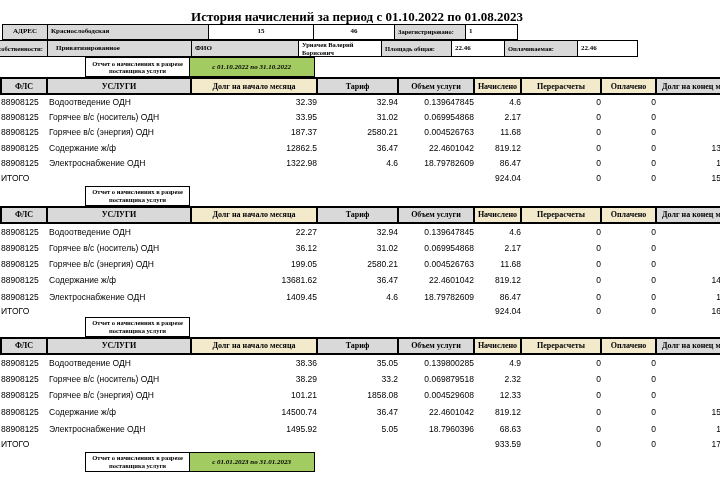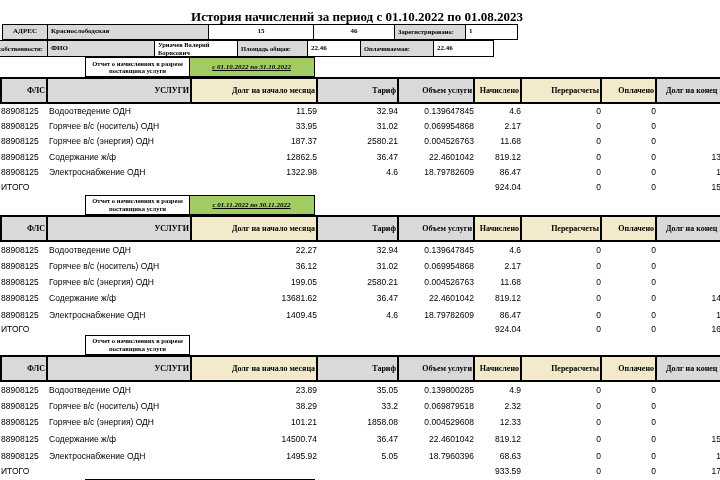--- a/index.html
+++ b/index.html
@@ -17,24 +17,24 @@
   .cell.center{justify-content:center;}
   .cell.padl{padding-left:3px;}
   .cell.padl8{padding-left:8px;}
   .cell.right{justify-content:flex-end;padding-right:4px;}
   .cell.small{font-size:6.5px;}
   .block .report{display:flex;height:20px;}
   .spacer{width:85px;}
   .rep-label{box-sizing:border-box;width:105px;border:1.5px solid #000;display:flex;align-items:center;
              justify-content:center;text-align:center;font-weight:bold;font-size:6.5px;line-height:7.5px;}
   .rep-period{box-sizing:border-box;width:126px;margin-left:-1.5px;border:1.5px solid #000;background:var(--green);
-              display:flex;align-items:center;justify-content:center;font-weight:bold;font-style:italic;font-size:7px;text-decoration:underline;}
+              display:flex;align-items:center;justify-content:center;font-weight:bold;font-style:italic;font-size:7px;}
   table.grid{border-collapse:collapse;table-layout:fixed;width:746px;}
   table.grid th{box-sizing:border-box;border:2px solid #000;background:var(--gray);
-                font-weight:bold;font-size:8px;line-height:9px;height:25px;padding:0 1px;text-align:right;
+                font-weight:bold;font-size:8px;line-height:9px;height:16px;padding:0 1px;text-align:center;
                 font-family:"Liberation Serif",serif;}
   table.grid th.tan{background:var(--tan);margin-left:12px;}
   table.grid td{font-family:"Liberation Sans",sans-serif;font-size:8.5px;padding:0;vertical-align:middle;}
   td.num{text-align:right;padding-right:6px;}
   td.c-end{padding-right:9px;}
   .svc-cell{padding-left:46px;white-space:nowrap;overflow:hidden;}
   .fls{display:inline-block;width:48px;}
   td.total-label{padding-left:88px;}
 </style>
 </head>
@@ -47,20 +47,21 @@
     <div class="cell gray center" style="width:46px">АДРЕС</div>
     <div class="cell gray padl" style="width:162px">Краснослободская</div>
     <div class="cell center" style="width:106px">15</div>
     <div class="cell center" style="width:82px">46</div>
     <div class="cell gray padl small" style="width:72px">Зарегистрировано:</div>
     <div class="cell padl" style="width:53px">1</div>
   </div>
 
   <div class="inforow r2">
     <div class="cell gray right small" style="width:81px">Вид собственности:</div>
+    <div class="cell gray padl8" style="width:145px">Приватизированное</div>
     <div class="cell gray padl" style="width:108px">ФИО</div>
     <div class="cell padl small" style="width:84px">Урначев Валерий Борисович</div>
     <div class="cell gray padl small" style="width:71px">Площадь общая:</div>
     <div class="cell padl" style="width:54px">22.46</div>
     <div class="cell gray padl small" style="width:74px">Оплачиваемая:</div>
     <div class="cell padl" style="width:61px">22.46</div>
   </div>
 
   <div id="blocks">
       <div class="block">
@@ -90,21 +91,21 @@
               <th>Объем услуги</th>
               <th class="tan">Начислено</th>
               <th class="tan">Перерасчеты</th>
               <th class="tan">Оплачено</th>
               <th>Долг на конец месяца</th>
             </tr>
           </thead>
           <tbody>
             <tr style="height: 15.4px;">
               <td class="svc-cell" colspan="2"><span class="fls">88908125</span><span class="svc">Водоотведение ОДН</span></td>
-              <td class="num">11.59</td>
+              <td class="num">32.39</td>
               <td class="num">32.94</td>
               <td class="num">0.139647845</td>
               <td class="num">4.6</td>
               <td class="num">0</td>
               <td class="num">0</td>
               <td class="num c-end">22.27</td>
             </tr>
             <tr style="height: 15.4px;">
               <td class="svc-cell" colspan="2"><span class="fls">88908125</span><span class="svc">Горячее в/с (носитель) ОДН</span></td>
               <td class="num">33.95</td>
@@ -147,115 +148,20 @@
             </tr>
             <tr style="height: 15px;">
               <td class="total-label" colspan="2">ИТОГО</td>
               <td></td>
               <td></td>
               <td></td>
               <td class="num">924.04</td>
               <td class="num">0</td>
               <td class="num">0</td>
               <td class="num c-end">15348.51</td>
-            </tr>
-          </tbody>
-        </table>
-      </div>
-      <div class="block">
-        <div class="report">
-          <div class="spacer"></div>
-          <div class="rep-label">Отчет о начислениях в разрезе поставщика услуги</div>
-          <div class="rep-period">с 01.11.2022 по 30.11.2022</div>
-        </div>
-        <table class="grid">
-          <colgroup>
-            <col style="width: 46px;">
-            <col style="width: 144px;">
-            <col style="width: 126px;">
-            <col style="width: 81px;">
-            <col style="width: 76px;">
-            <col style="width: 47px;">
-            <col style="width: 80px;">
-            <col style="width: 55px;">
-            <col style="width: 91px;">
-          </colgroup>
-          <thead>
-            <tr>
-              <th>ФЛС</th>
-              <th>УСЛУГИ</th>
-              <th class="tan">Долг на начало месяца</th>
-              <th>Тариф</th>
-              <th>Объем услуги</th>
-              <th class="tan">Начислено</th>
-              <th class="tan">Перерасчеты</th>
-              <th class="tan">Оплачено</th>
-              <th>Долг на конец месяца</th>
-            </tr>
-          </thead>
-          <tbody>
-            <tr style="height: 16.4px;">
-              <td class="svc-cell" colspan="2"><span class="fls">88908125</span><span class="svc">Водоотведение ОДН</span></td>
-              <td class="num">22.27</td>
-              <td class="num">32.94</td>
-              <td class="num">0.139647845</td>
-              <td class="num">4.6</td>
-              <td class="num">0</td>
-              <td class="num">0</td>
-              <td class="num c-end">26.87</td>
-            </tr>
-            <tr style="height: 16.4px;">
-              <td class="svc-cell" colspan="2"><span class="fls">88908125</span><span class="svc">Горячее в/с (носитель) ОДН</span></td>
-              <td class="num">36.12</td>
-              <td class="num">31.02</td>
-              <td class="num">0.069954868</td>
-              <td class="num">2.17</td>
-              <td class="num">0</td>
-              <td class="num">0</td>
-              <td class="num c-end">38.29</td>
-            </tr>
-            <tr style="height: 16.4px;">
-              <td class="svc-cell" colspan="2"><span class="fls">88908125</span><span class="svc">Горячее в/с (энергия) ОДН</span></td>
-              <td class="num">199.05</td>
-              <td class="num">2580.21</td>
-              <td class="num">0.004526763</td>
-              <td class="num">11.68</td>
-              <td class="num">0</td>
-              <td class="num">0</td>
-              <td class="num c-end">210.73</td>
-            </tr>
-            <tr style="height: 16.4px;">
-              <td class="svc-cell" colspan="2"><span class="fls">88908125</span><span class="svc">Содержание ж/ф</span></td>
-              <td class="num">13681.62</td>
-              <td class="num">36.47</td>
-              <td class="num">22.4601042</td>
-              <td class="num">819.12</td>
-              <td class="num">0</td>
-              <td class="num">0</td>
-              <td class="num c-end">14500.74</td>
-            </tr>
-            <tr style="height: 16.4px;">
-              <td class="svc-cell" colspan="2"><span class="fls">88908125</span><span class="svc">Электроснабжение ОДН</span></td>
-              <td class="num">1409.45</td>
-              <td class="num">4.6</td>
-              <td class="num">18.79782609</td>
-              <td class="num">86.47</td>
-              <td class="num">0</td>
-              <td class="num">0</td>
-              <td class="num c-end">1495.92</td>
-            </tr>
-            <tr style="height: 12px;">
-              <td class="total-label" colspan="2">ИТОГО</td>
-              <td></td>
-              <td></td>
-              <td></td>
-              <td class="num">924.04</td>
-              <td class="num">0</td>
-              <td class="num">0</td>
-              <td class="num c-end">16272.55</td>
             </tr>
           </tbody>
         </table>
       </div>
       <div class="block">
         <div class="report">
           <div class="spacer"></div>
           <div class="rep-label">Отчет о начислениях в разрезе поставщика услуги</div>
         </div>
         <table class="grid">
@@ -277,23 +183,117 @@
               <th class="tan">Долг на начало месяца</th>
               <th>Тариф</th>
               <th>Объем услуги</th>
               <th class="tan">Начислено</th>
               <th class="tan">Перерасчеты</th>
               <th class="tan">Оплачено</th>
               <th>Долг на конец месяца</th>
             </tr>
           </thead>
           <tbody>
-            <tr style="height: 16.6px;">
+            <tr style="height: 16.4px;">
               <td class="svc-cell" colspan="2"><span class="fls">88908125</span><span class="svc">Водоотведение ОДН</span></td>
-              <td class="num">23.89</td>
+              <td class="num">22.27</td>
+              <td class="num">32.94</td>
+              <td class="num">0.139647845</td>
+              <td class="num">4.6</td>
+              <td class="num">0</td>
+              <td class="num">0</td>
+              <td class="num c-end">26.87</td>
+            </tr>
+            <tr style="height: 16.4px;">
+              <td class="svc-cell" colspan="2"><span class="fls">88908125</span><span class="svc">Горячее в/с (носитель) ОДН</span></td>
+              <td class="num">36.12</td>
+              <td class="num">31.02</td>
+              <td class="num">0.069954868</td>
+              <td class="num">2.17</td>
+              <td class="num">0</td>
+              <td class="num">0</td>
+              <td class="num c-end">38.29</td>
+            </tr>
+            <tr style="height: 16.4px;">
+              <td class="svc-cell" colspan="2"><span class="fls">88908125</span><span class="svc">Горячее в/с (энергия) ОДН</span></td>
+              <td class="num">199.05</td>
+              <td class="num">2580.21</td>
+              <td class="num">0.004526763</td>
+              <td class="num">11.68</td>
+              <td class="num">0</td>
+              <td class="num">0</td>
+              <td class="num c-end">210.73</td>
+            </tr>
+            <tr style="height: 16.4px;">
+              <td class="svc-cell" colspan="2"><span class="fls">88908125</span><span class="svc">Содержание ж/ф</span></td>
+              <td class="num">13681.62</td>
+              <td class="num">36.47</td>
+              <td class="num">22.4601042</td>
+              <td class="num">819.12</td>
+              <td class="num">0</td>
+              <td class="num">0</td>
+              <td class="num c-end">14500.74</td>
+            </tr>
+            <tr style="height: 16.4px;">
+              <td class="svc-cell" colspan="2"><span class="fls">88908125</span><span class="svc">Электроснабжение ОДН</span></td>
+              <td class="num">1409.45</td>
+              <td class="num">4.6</td>
+              <td class="num">18.79782609</td>
+              <td class="num">86.47</td>
+              <td class="num">0</td>
+              <td class="num">0</td>
+              <td class="num c-end">1495.92</td>
+            </tr>
+            <tr style="height: 12px;">
+              <td class="total-label" colspan="2">ИТОГО</td>
+              <td></td>
+              <td></td>
+              <td></td>
+              <td class="num">924.04</td>
+              <td class="num">0</td>
+              <td class="num">0</td>
+              <td class="num c-end">16272.55</td>
+            </tr>
+          </tbody>
+        </table>
+      </div>
+      <div class="block">
+        <div class="report">
+          <div class="spacer"></div>
+          <div class="rep-label">Отчет о начислениях в разрезе поставщика услуги</div>
+        </div>
+        <table class="grid">
+          <colgroup>
+            <col style="width: 46px;">
+            <col style="width: 144px;">
+            <col style="width: 126px;">
+            <col style="width: 81px;">
+            <col style="width: 76px;">
+            <col style="width: 47px;">
+            <col style="width: 80px;">
+            <col style="width: 55px;">
+            <col style="width: 91px;">
+          </colgroup>
+          <thead>
+            <tr>
+              <th>ФЛС</th>
+              <th>УСЛУГИ</th>
+              <th class="tan">Долг на начало месяца</th>
+              <th>Тариф</th>
+              <th>Объем услуги</th>
+              <th class="tan">Начислено</th>
+              <th class="tan">Перерасчеты</th>
+              <th class="tan">Оплачено</th>
+              <th>Долг на конец месяца</th>
+            </tr>
+          </thead>
+          <tbody>
+            <tr style="height: 16.6px;">
+              <td class="svc-cell" colspan="2"><span class="fls">88908125</span><span class="svc">Водоотведение ОДН</span></td>
+              <td class="num">38.36</td>
               <td class="num">35.05</td>
               <td class="num">0.139800285</td>
               <td class="num">4.9</td>
               <td class="num">0</td>
               <td class="num">0</td>
               <td class="num c-end">31.77</td>
             </tr>
             <tr style="height: 16.6px;">
               <td class="svc-cell" colspan="2"><span class="fls">88908125</span><span class="svc">Горячее в/с (носитель) ОДН</span></td>
               <td class="num">38.29</td>

